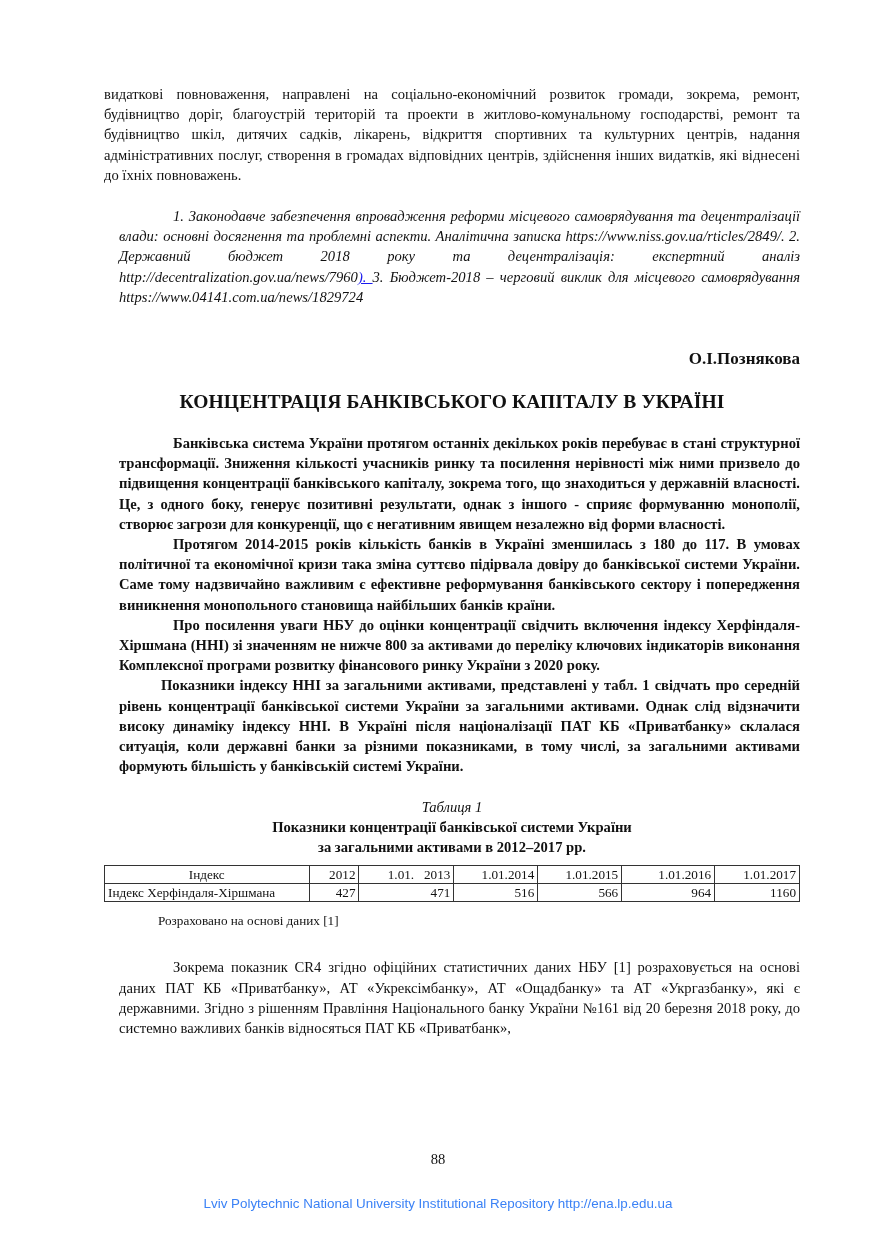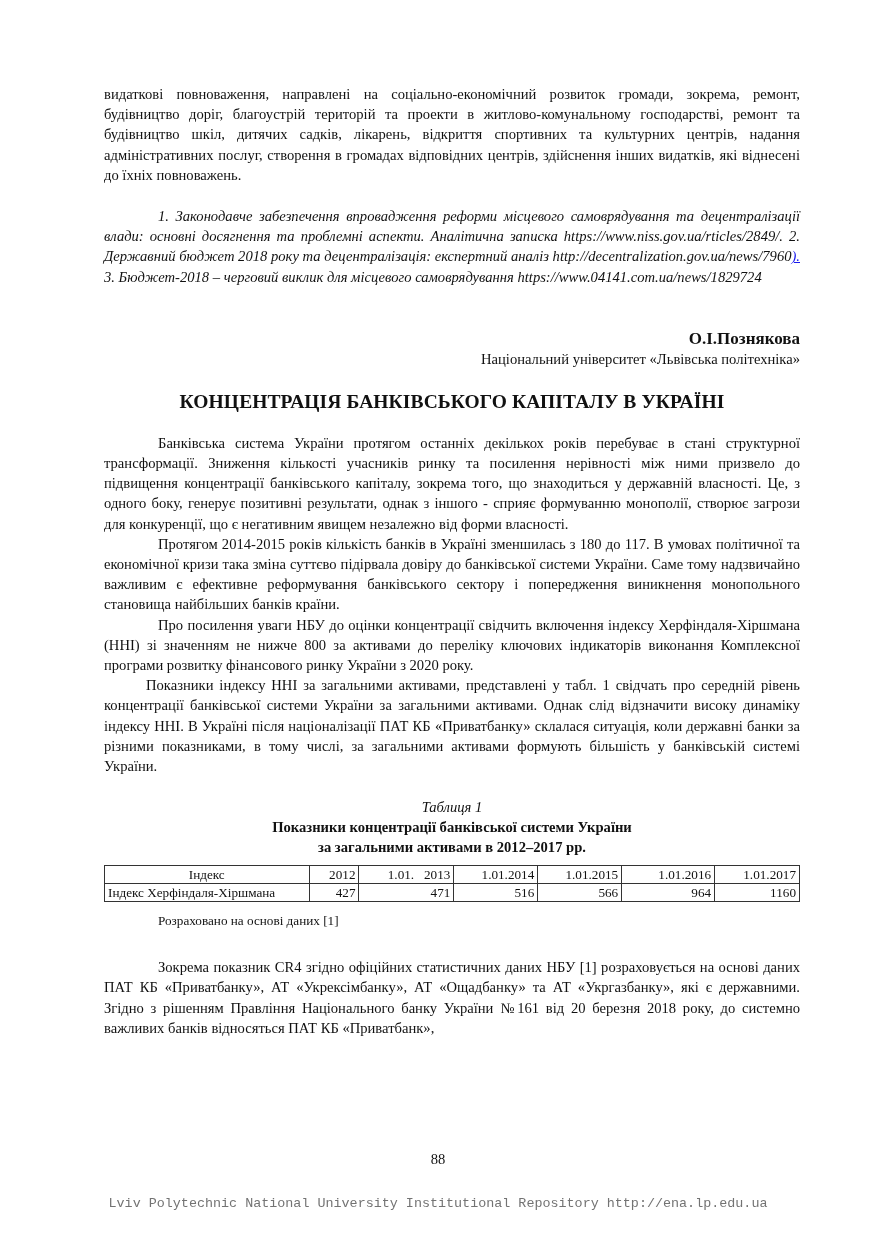--- a/index.html
+++ b/index.html
@@ -2,57 +2,56 @@
 <html><head>
   <meta charset="utf-8">
   <style>
     html, body { margin: 0; padding: 0; background: #ffffff; }
     body {
       width: 876px; height: 1240px; position: relative; overflow: hidden;
       font-family: "Liberation Serif", serif; color: #111111;
     }
     .page { position: absolute; left: 104px; top: 84px; width: 696px; }
     p { margin: 0; font-size: 14.6px; line-height: 20.2px; text-align: justify; }
-    .indent { text-indent: 54px; }
+    .indent { text-indent: 54px; margin-left: 15px; }
     .refs { margin-top: 21px; font-style: italic; }
     .refs a { color: #1a1aee; text-decoration: underline; font-style: italic; }
     .author { margin-top: 42px; text-align: right; font-weight: bold; font-size: 17px; line-height: 20px; }
     .affil { text-align: right; font-size: 14.6px; line-height: 20px; }
     .title { margin-top: 20px; text-align: center; font-weight: bold; font-size: 19.5px; line-height: 26px; letter-spacing: 0.1px; }
-    .body1 { margin-top: 18px; }
+    .body1 { margin-top: 18px; font-weight: bold; }
     .table-label { margin-top: 21px; text-align: center; font-style: italic; font-size: 14.6px; line-height: 20px; }
     .table-title { text-align: center; font-weight: bold; font-size: 14.6px; line-height: 20px; }
     table.data {
       margin-top: 8px; border-collapse: collapse; width: 696px;
       font-size: 13.2px; font-family: "Liberation Serif", serif;
     }
     table.data td, table.data th {
       border: 1px solid #333333; padding: 0 3px; height: 17px; line-height: 17px;
       text-align: right; font-weight: normal;
     }
     table.data td.rowhead { text-align: left; }
     table.data th.rowhead { text-align: center; }
     .source { margin-top: 10px; margin-left: 54px; font-size: 13.2px; line-height: 18px; }
     .body2 { margin-top: 27px; }
     .pagenum { position: absolute; top: 1151px; left: 0; width: 876px; text-align: center; font-size: 14.6px; }
     .repo {
       position: absolute; top: 1196px; left: 0; width: 876px; text-align: center;
-      font-family: Liberation Mono, monospace; font-size: 13.4px; color: #737373;
+      font-family: Liberation Sans, sans-serif; font-size: 13.4px; color: #3b82f6;
     }
   </style>
 </head>
 <body>
 
 <div class="page">
   <p>видаткові повноваження, направлені на соціально-економічний розвиток громади, зокрема, ремонт, будівництво доріг, благоустрій територій та проекти в житлово-комунальному господарстві, ремонт та будівництво шкіл, дитячих садків, лікарень, відкриття спортивних та культурних центрів, надання адміністративних послуг, створення в громадах відповідних центрів, здійснення інших видатків, які віднесені до їхніх повноважень.</p>
 
   <p class="refs indent"><span>1. Законодавче забезпечення впровадження реформи місцевого самоврядування та децентралізації влади: основні досягнення та проблемні аспекти. Аналітична записка https://www.niss.gov.ua/rticles/2849/. 2. Державний бюджет 2018 року та децентралізація: експертний аналіз http://decentralization.gov.ua/news/7960</span><a>). </a><span>3. Бюджет-2018 – черговий виклик для місцевого самоврядування https://www.04141.com.ua/news/1829724</span></p>
 
   <div class="author">О.І.Познякова</div>
-  <div class="affil">Національний університет «Львівська політехніка»</div>
 
   <div class="title">КОНЦЕНТРАЦІЯ БАНКІВСЬКОГО КАПІТАЛУ В УКРАЇНІ</div>
 
   <div class="body1">
     <p class="indent">Банківська система України протягом останніх декількох років перебуває в стані структурної трансформації. Зниження кількості учасників ринку та посилення нерівності між ними призвело до підвищення концентрації банківського капіталу, зокрема того, що знаходиться у державній власності. Це, з одного боку, генерує позитивні результати,  однак з іншого  - сприяє формуванню монополії, створює загрози для конкуренції, що є негативним явищем незалежно від форми власності.</p>
     <p class="indent">Протягом 2014-2015 років кількість банків в Україні зменшилась з 180 до 117. В умовах політичної та економічної кризи така зміна суттєво підірвала довіру до банківської системи України. Саме тому надзвичайно важливим є ефективне реформування банківського сектору і попередження виникнення монопольного становища найбільших банків країни.</p>
     <p class="indent">Про посилення уваги НБУ до оцінки концентрації свідчить включення індексу Херфіндаля-Хіршмана (ННІ) зі значенням не нижче 800 за активами до переліку ключових індикаторів виконання Комплексної програми розвитку фінансового ринку України з 2020 року.</p>
     <p class="indent" style="text-indent:42px">Показники індексу ННІ за загальними активами, представлені у табл. 1 свідчать про середній рівень концентрації банківської системи України за загальними активами. Однак слід відзначити високу динаміку індексу ННІ. В Україні після націоналізації ПАТ КБ «Приватбанку» склалася ситуація, коли державні банки за різними показниками, в тому числі, за загальними активами формують більшість у банківській системі України.</p>
   </div>
 

